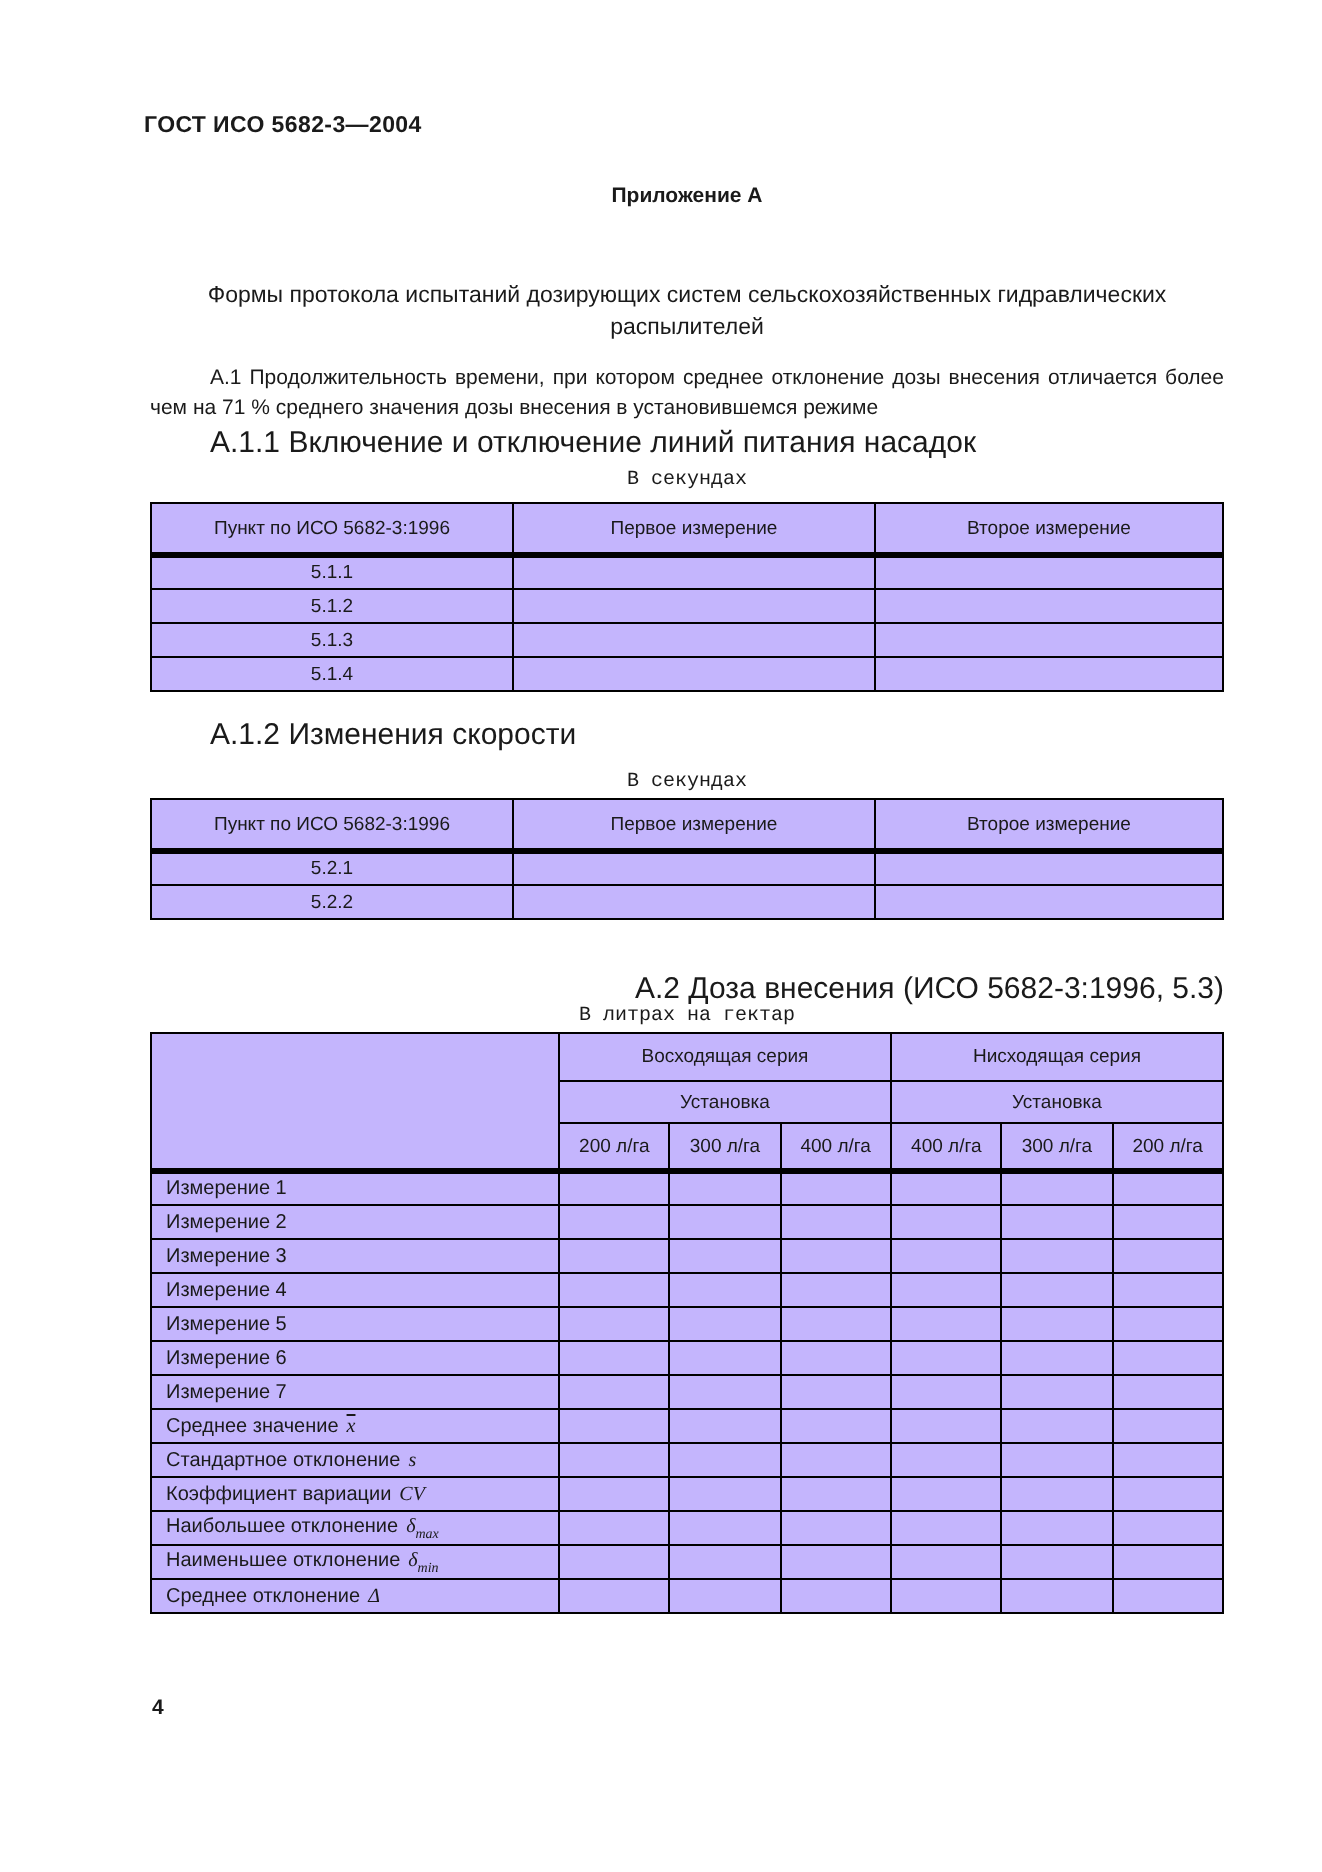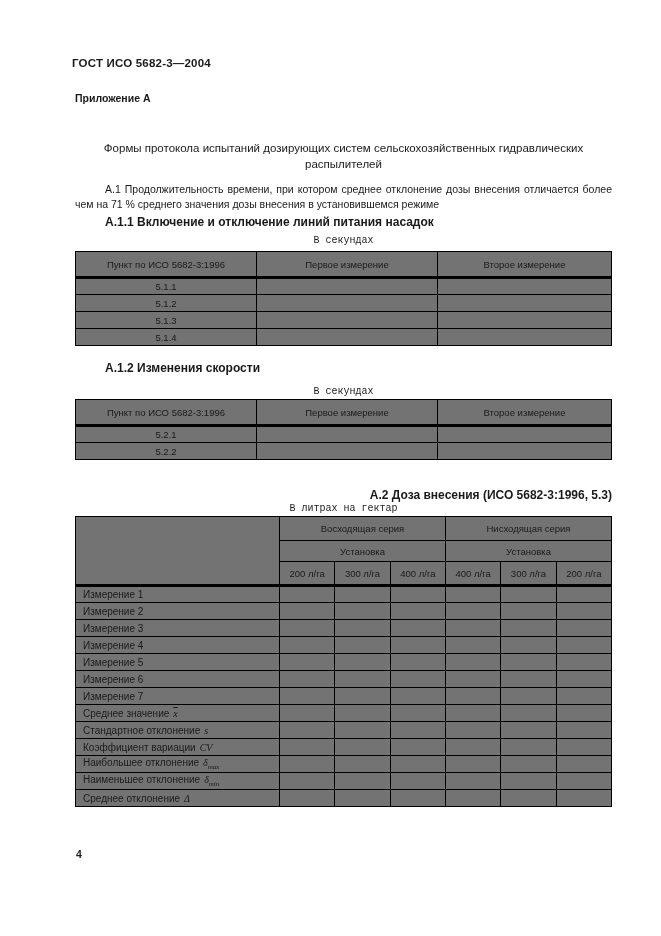--- a/index.html
+++ b/index.html
@@ -13,45 +13,45 @@
     color: #1a1a1a;
     overflow: hidden;
   }
   .content { position: absolute; left: 75px; top: 0; width: 537px; }
 
   .doc-header {
     margin: 57px 0 0 -3px;
     font-size: 11.5px; font-weight: bold; line-height: 13px;
     letter-spacing: 0.2px;
   }
-  .appendix-label { margin-top: 22px; font-weight: bold; font-size: 10.5px; line-height: 13px; }
+  .appendix-label { margin-top: 22px; text-align: center; font-weight: bold; font-size: 10.5px; line-height: 13px; }
   .appendix-kind  { margin-top: 3px;  text-align: center; font-weight: bold; font-size: 10.5px; line-height: 13px; }
   .doc-title {
     margin: 35px auto 0 auto; width: 490px;
     text-align: center; font-weight: normal; font-size: 11.5px; line-height: 16px;
   }
   .para {
     margin-top: 10px; font-size: 10.5px; line-height: 15px;
     text-indent: 30px; text-align: justify;
   }
   .clause-heading {
-    font-weight: bold; font-size: 12px; line-height: 14px;
+    font-weight: normal; font-size: 15px; line-height: 14px;
     margin-left: 30px;
   }
   .h-a11 { margin-top: 3px; }
   .h-a12 { margin-top: 15px; }
   .h-a2  { margin-top: 28px; text-align: right; }
   .unit-note { text-align: center; font-size: 10px; line-height: 13px; font-family: Liberation Mono, monospace; }
   .un1 { margin-top: 5px; }
   .un2 { margin-top: 10px; }
   .un3 { margin-top: 0; }
 
   table.t {
     border-collapse: collapse; table-layout: fixed;
-    width: 537px; background: #737373;
+    width: 537px; background: #c4b5fd;
   }
   .mt1 { margin-top: 4px; }
   .mt2 { margin-top: 1px; }
   .mt3 { margin-top: 1px; }
   table.t th, table.t td {
     border: 1px solid #000;
     padding: 0 2px;
     font-weight: normal;
     text-align: center;
     vertical-align: middle;

